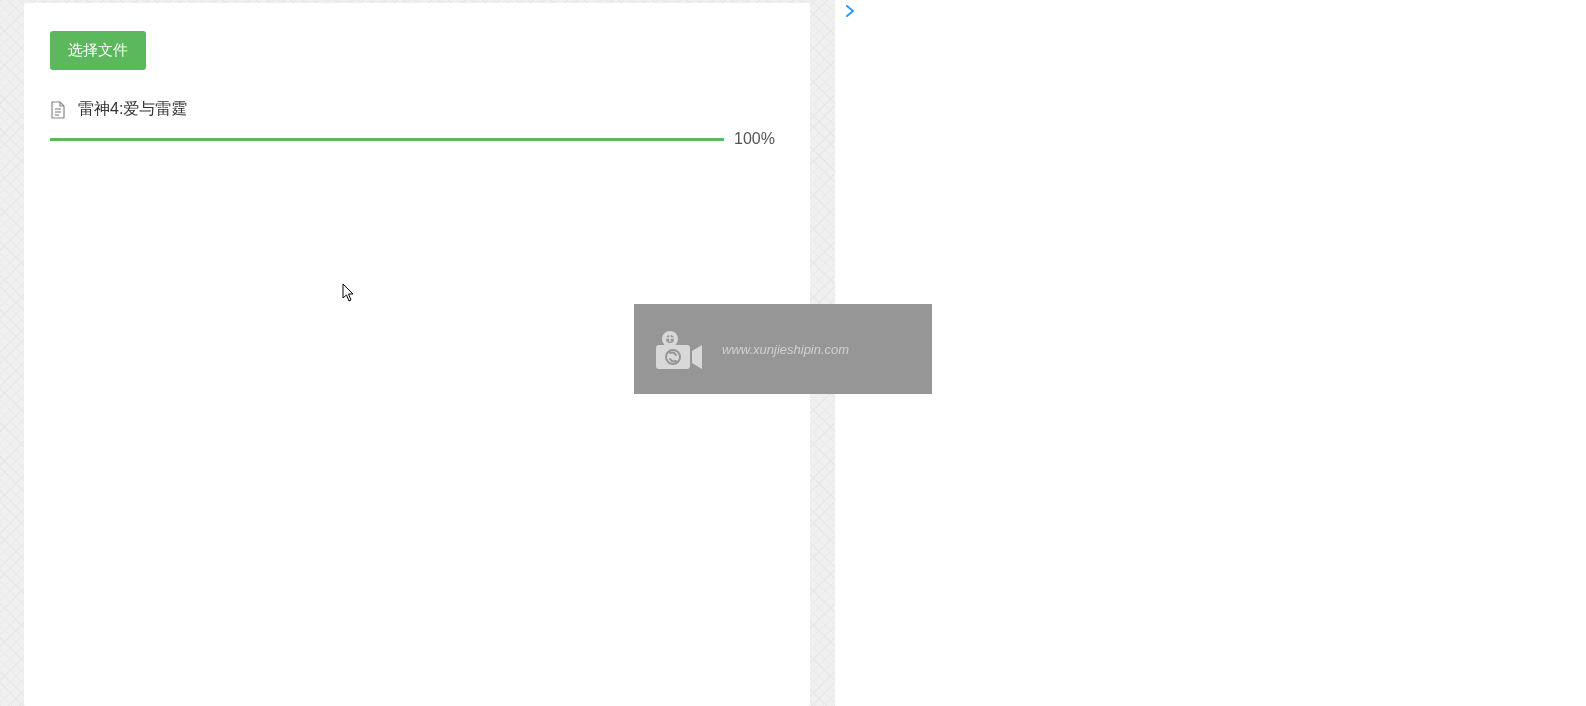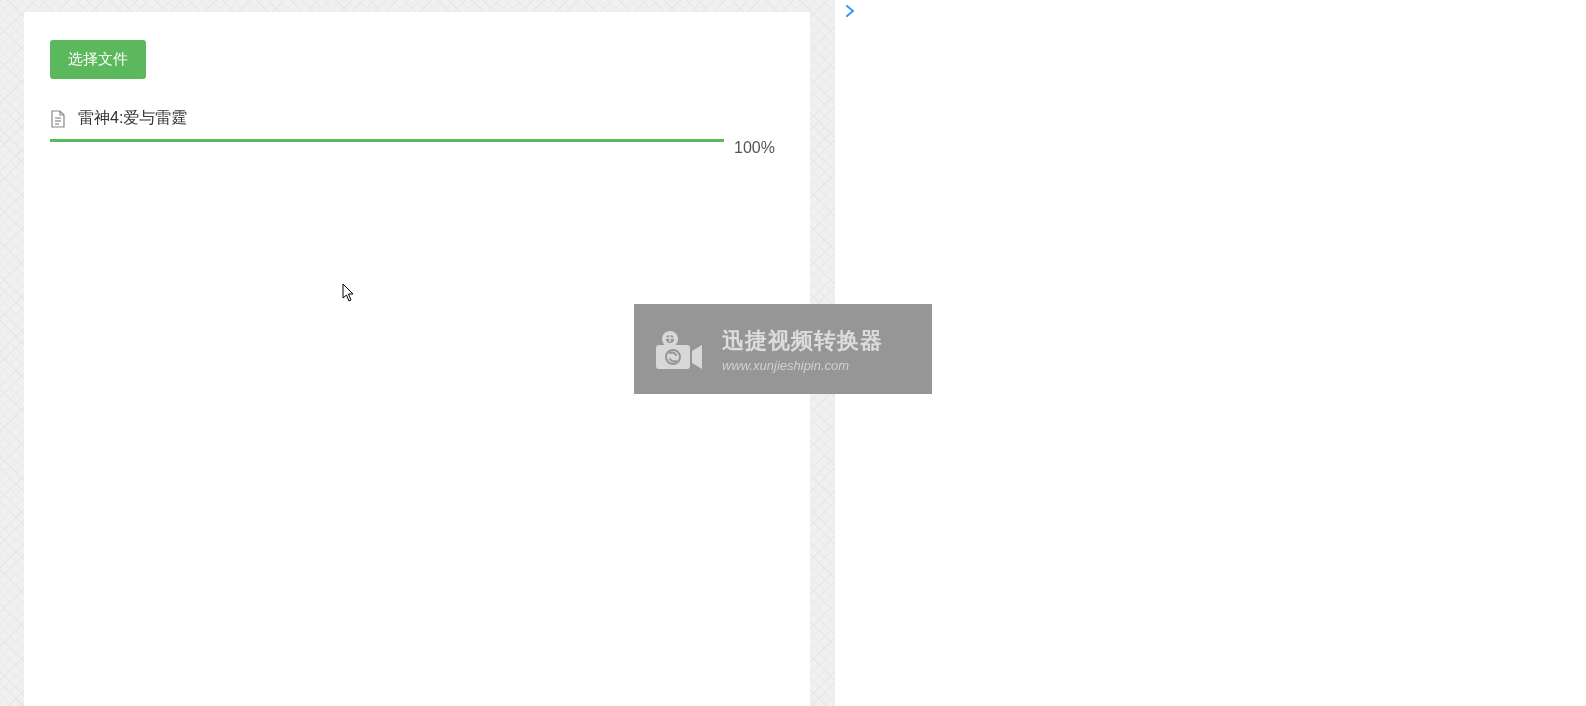--- a/index.html
+++ b/index.html
@@ -20,21 +20,21 @@
       width: 100%;
       height: 100%;
     }
     .left-outer {
       width: 835px;
       height: 100%;
       background-image: 
         repeating-linear-gradient(45deg, #e8e8e8 0, #e8e8e8 1px, transparent 1px, transparent 8px),
         repeating-linear-gradient(-45deg, #e8e8e8 0, #e8e8e8 1px, transparent 1px, transparent 8px);
       background-color: #f0f0f0;
-      padding: 12px 0 0 24px;
+      padding: 3px 0 0 24px;
       position: relative;
     }
     .left-panel {
       background: #ffffff;
       width: 786px;
       height: 100%;
       border-radius: 2px;
       padding: 28px 26px;
       position: relative;
     }
@@ -63,21 +63,21 @@
       width: 100%;
       height: 100%;
     }
     .file-name {
       font-size: 16px;
       color: #333333;
     }
     .progress-row {
       margin-top: 10px;
       display: flex;
-      align-items: flex-start;
+      align-items: center;
       gap: 10px;
     }
     .progress-bar-outer {
       flex: 0 0 674px;
       height: 3px;
       background: #e0e0e0;
       position: relative;
     }
     .progress-bar-inner {
       height: 100%;
@@ -197,21 +197,20 @@
       <circle cx="18" cy="14" r="4" fill="#969696"></circle>
       <path d="M14 13 L22 13 M18 9 L18 17" stroke="#d8d8d8" stroke-width="1.5"></path>
       <rect x="4" y="20" width="34" height="24" rx="3" fill="#d8d8d8"></rect>
       <circle cx="21" cy="32" r="7" fill="none" stroke="#969696" stroke-width="2"></circle>
       <path d="M18 28 A5 5 0 0 1 24 30" fill="none" stroke="#969696" stroke-width="2" stroke-linecap="round"></path>
       <path d="M24 36 A5 5 0 0 1 18 34" fill="none" stroke="#969696" stroke-width="2" stroke-linecap="round"></path>
       <path d="M40 26 L50 20 L50 44 L40 38 Z" fill="#d8d8d8"></path>
     </svg>
   </div>
   <div class="watermark-text">
-    <div class="watermark-title">迅捷视频转换器</div>
     <div class="watermark-url">www.xunjieshipin.com</div>
   </div>
 </div>
 
 <div class="cursor">
   <svg viewBox="0 0 14 20">
     <path d="M1 1 L1 15 L4.5 12 L7 18 L9 17 L6.5 11 L11 11 Z" fill="#ffffff" stroke="#000000" stroke-width="1"></path>
   </svg>
 </div>
 

